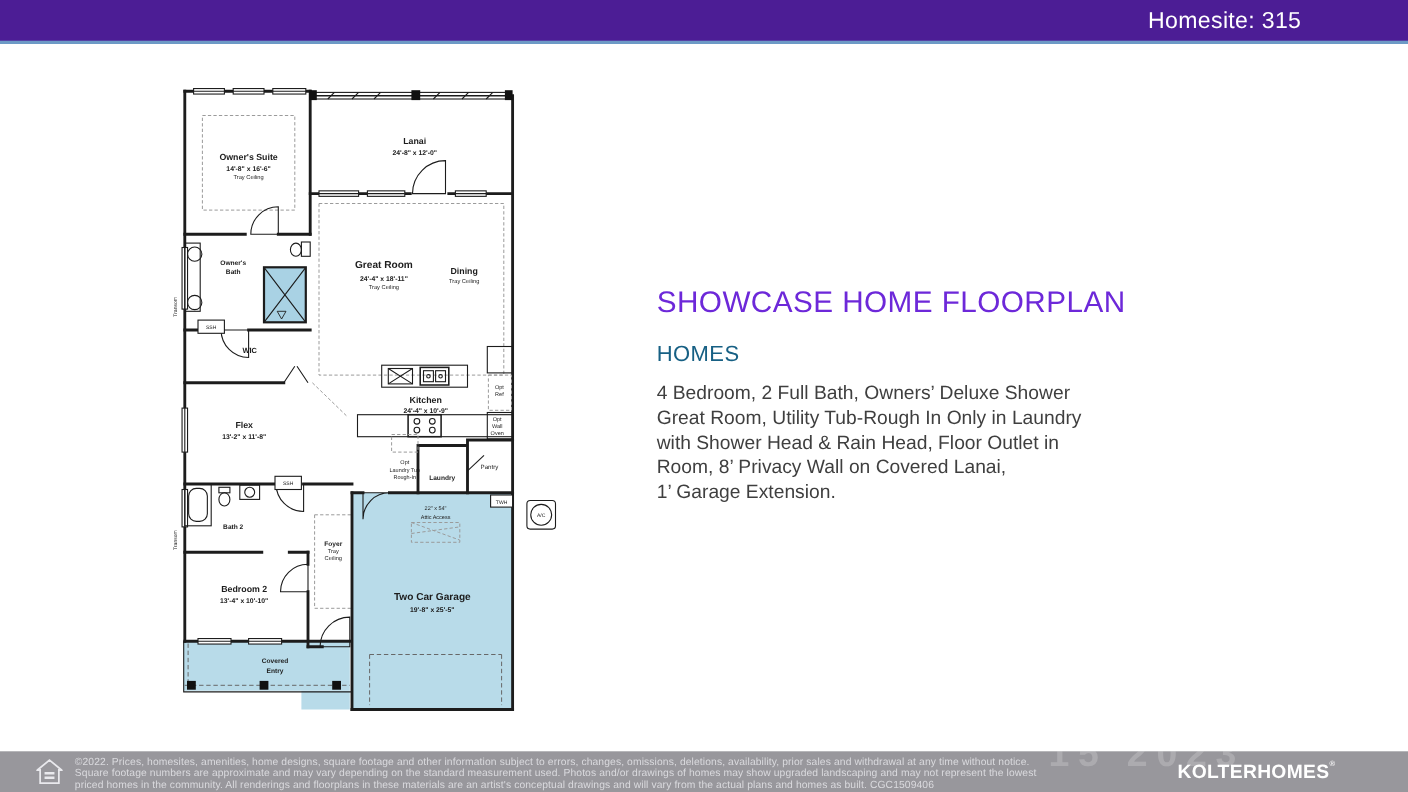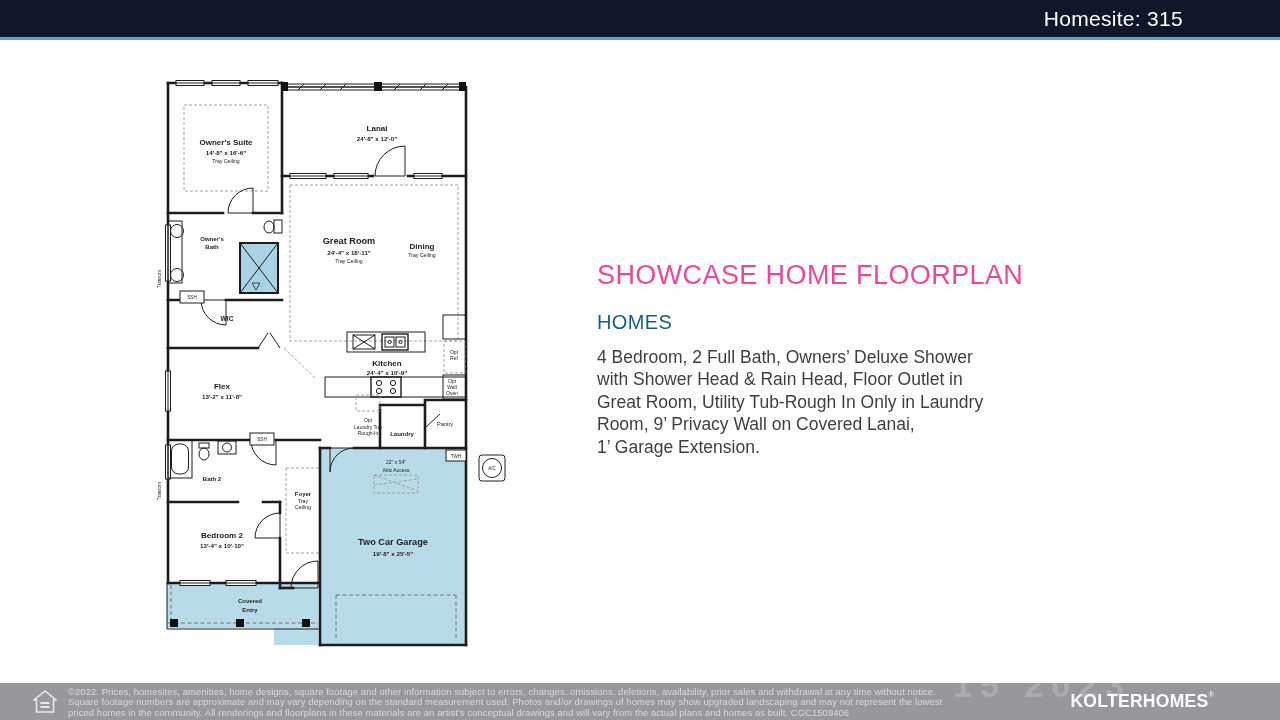--- a/index.html
+++ b/index.html
@@ -1,24 +1,24 @@
 <!DOCTYPE html>
 <html><head>
 <meta charset="utf-8">
 <style>
   html,body{margin:0;padding:0;}
   body{font-family:"Liberation Sans",sans-serif;background:#fff;}
   .page{position:relative;width:1280px;height:720px;background:#fff;overflow:hidden;}
 
   
-  .topbar{position:absolute;left:0;top:0;width:1280px;height:37px;background:#0f172a;border-bottom:3px solid #6d9ac6;}
+  .topbar{position:absolute;left:0;top:0;width:1280px;height:37px;background:#4c1d95;border-bottom:3px solid #6d9ac6;}
   .topbar .homesite{position:absolute;right:97px;top:0;line-height:37px;color:#ffffff;font-size:21px;letter-spacing:.3px;}
 
   
-  .title{position:absolute;left:597px;top:260px;margin:0;font-size:27px;font-weight:400;color:#ec4899;letter-spacing:.4px;}
+  .title{position:absolute;left:597px;top:260px;margin:0;font-size:27px;font-weight:400;color:#6d28d9;letter-spacing:.4px;}
   .model{position:absolute;left:597px;top:311px;margin:0;font-size:20px;font-weight:400;color:#176084;letter-spacing:.4px;}
   .desc{position:absolute;left:597px;top:346px;font-size:17.5px;line-height:22.4px;color:#3f3f3f;}
 
   
   .footer{position:absolute;left:0;top:683px;width:1280px;height:37px;background:#98979c;overflow:hidden;}
   .legal{position:absolute;left:68px;top:4px;font-size:9.4px;line-height:10.3px;color:#dadade;letter-spacing:.1px;white-space:nowrap;}
   .brand{position:absolute;right:66px;top:8px;color:#ffffff;font-size:17.5px;letter-spacing:.3px;white-space:nowrap;}
   .brand .b{font-weight:700;margin-left:18px;}
   .brand .l{font-weight:700;}
   .brand .r{font-size:7px;vertical-align:top;}
@@ -256,23 +256,23 @@
       <text class="tiny" x="94" y="358">SSH</text>
       <text class="tiny" transform="translate(-7,196) rotate(-90)">Transom</text>
       <text class="tiny" transform="translate(-7,408) rotate(-90)">Transom</text>
     </g>
   </svg>
 
   <h1 class="title">SHOWCASE HOME FLOORPLAN</h1>
   <h2 class="model">HOMES</h2>
   <div class="desc">
     <div>4 Bedroom, 2 Full Bath, Owners’ Deluxe Shower</div>
+    <div>Great Room, Utility Tub-Rough In Only in Laundry</div>
     <div>with Shower Head &amp; Rain Head, Floor Outlet in</div>
-    <div>Great Room, Utility Tub-Rough In Only in Laundry</div>
-    <div>Room, 9’ Privacy Wall on Covered Lanai,</div>
+    <div>Room, 8’ Privacy Wall on Covered Lanai,</div>
     <div>1’ Garage Extension.</div>
   </div>
 
   <div class="footer">
     <span class="watermark">15 2023</span>
     <svg class="eh" width="24" height="26" viewBox="0 0 24 26" xmlns="http://www.w3.org/2000/svg">
       <polygon points="12,2 23,11 20.5,11 20.5,23 3.5,23 3.5,11 1,11" fill="none" stroke="#e9e9ed" stroke-width="1.6"></polygon>
       <path d="M7.5,14 H16.5 M7.5,18 H16.5" stroke="#e9e9ed" stroke-width="2.2" fill="none"></path>
     </svg>
     <div class="legal">

